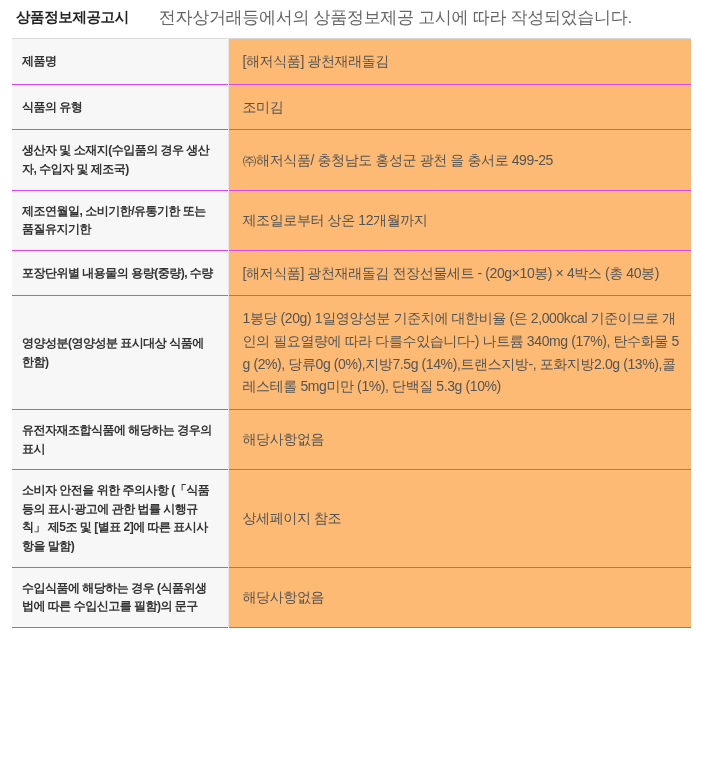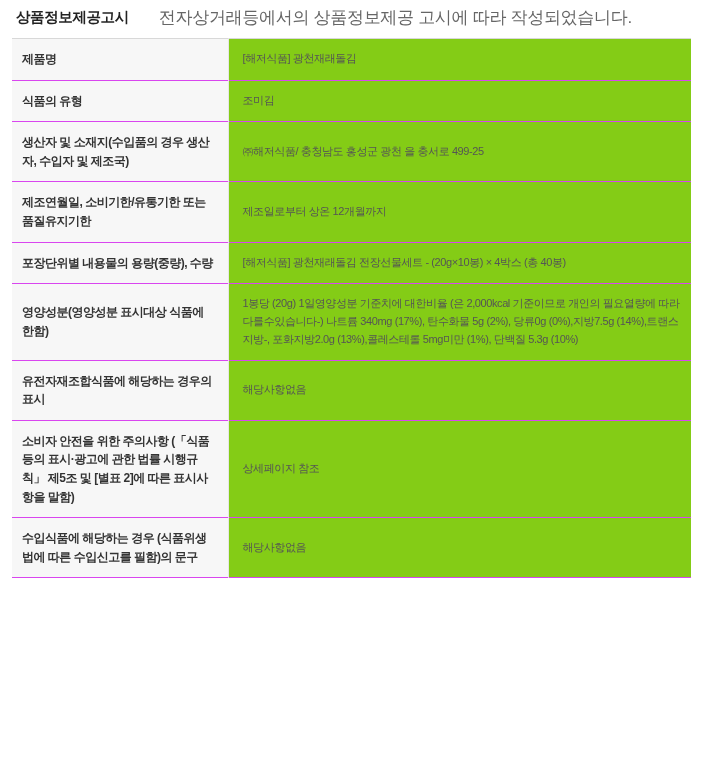--- a/index.html
+++ b/index.html
@@ -55,23 +55,23 @@
     font-size: 12px;
     font-weight: bold;
     color: #333333;
     letter-spacing: -0.5px;
     line-height: 1.55;
     padding: 11px 14px 11px 10px;
     box-sizing: border-box;
     border-right: 1px solid #e6e6e6;
   }
   table.info-table td {
-    background: #84cc16;
+    background: #fdba74;
     vertical-align: middle;
-    font-size: 11px;
+    font-size: 14px;
     color: #555555;
     letter-spacing: -0.4px;
     line-height: 1.62;
     padding: 11px 10px 11px 14px;
     box-sizing: border-box;
     word-break: break-all;
   }
 </style>
 </head>
 <body>

